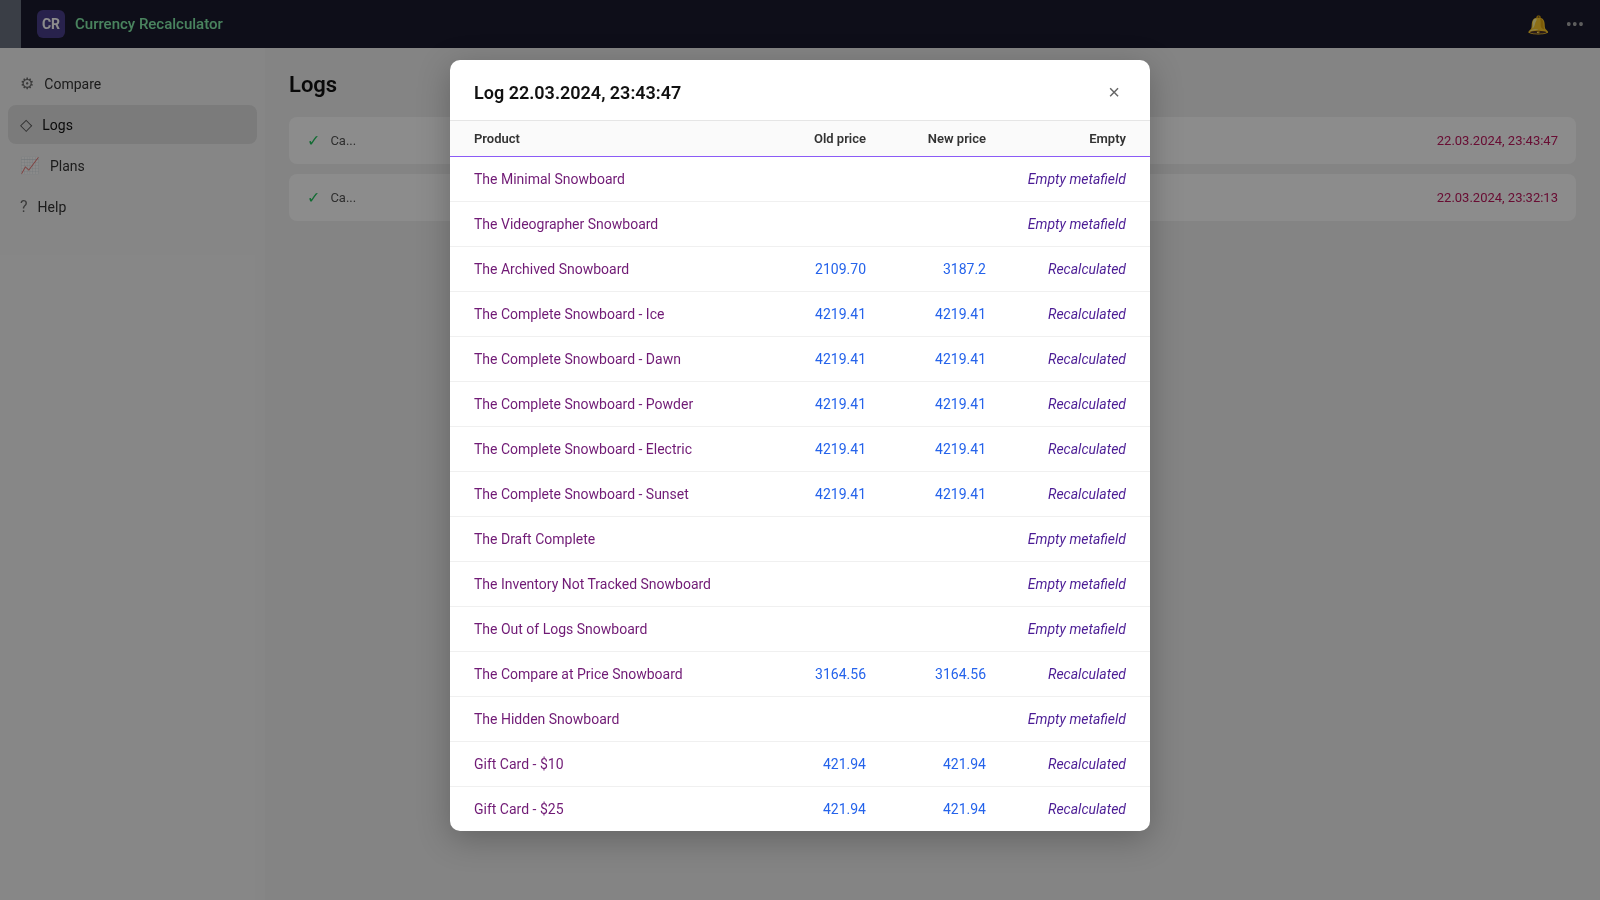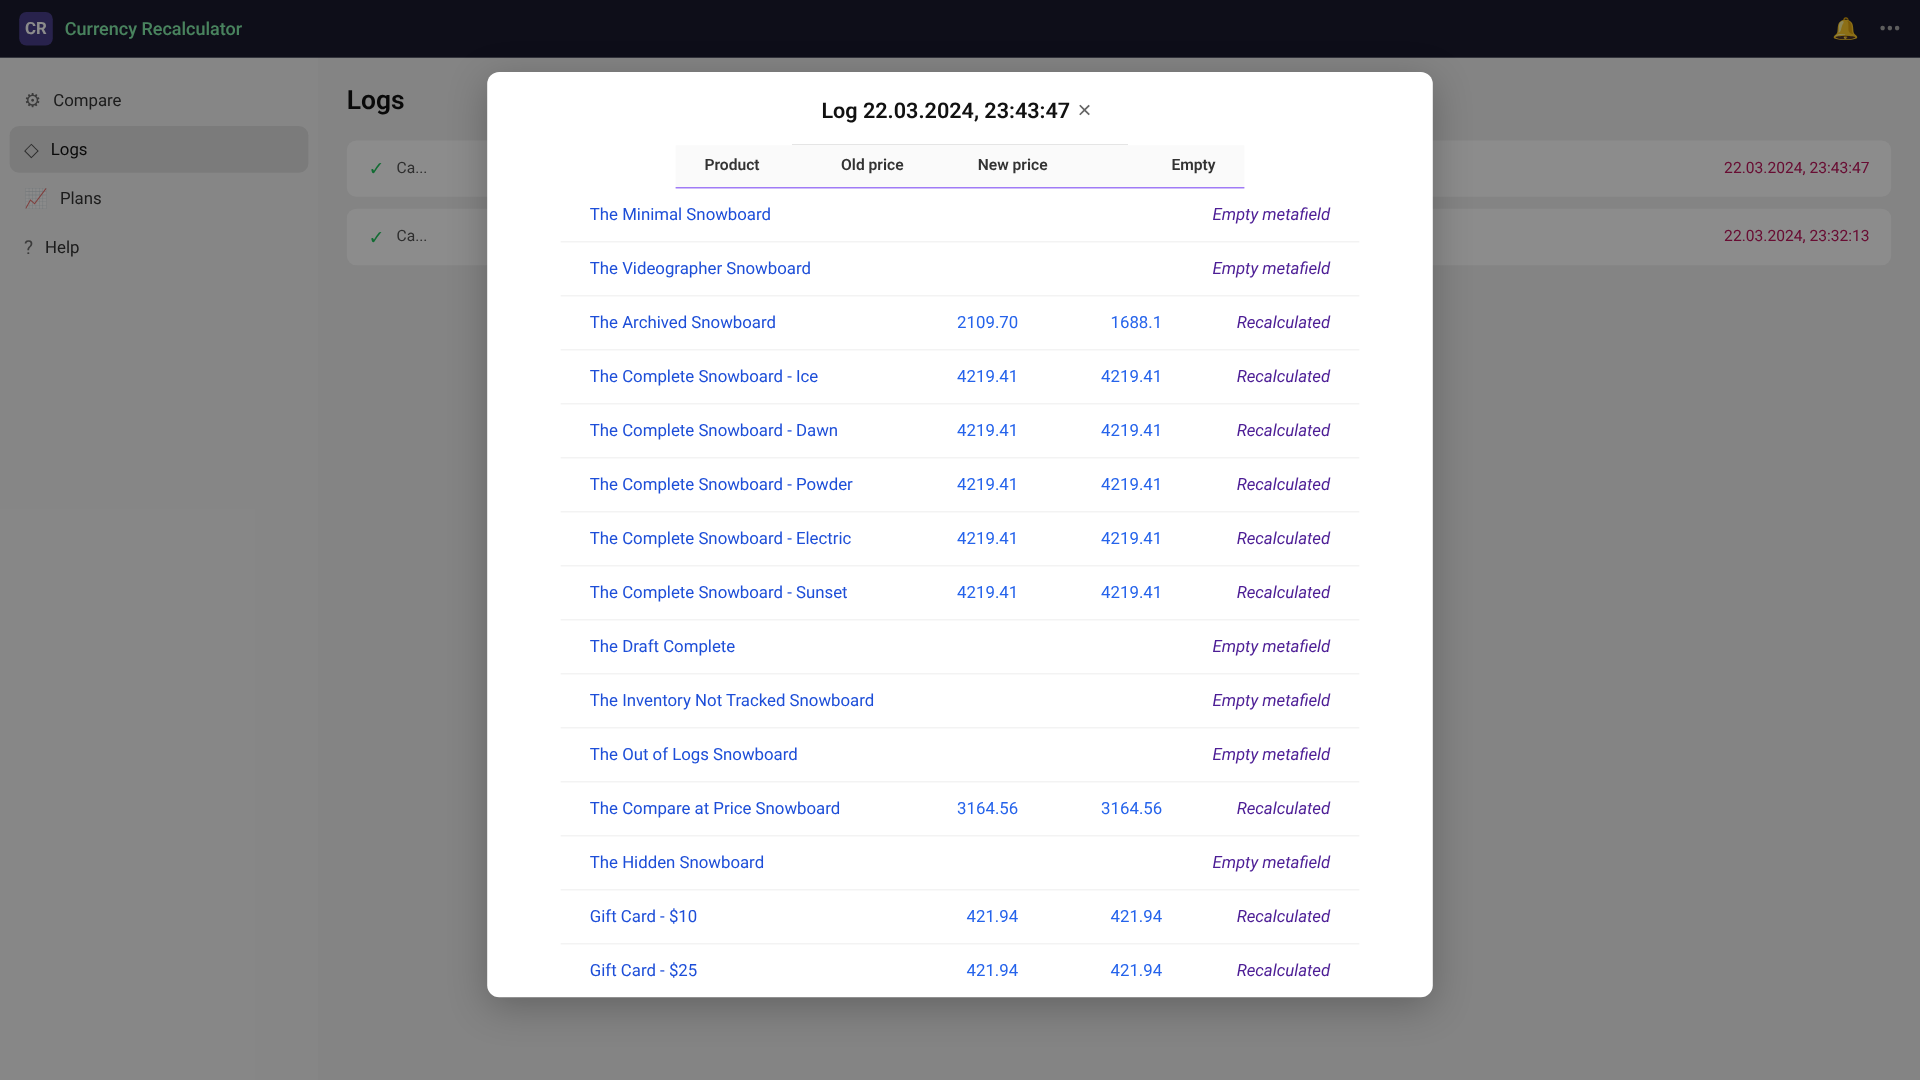--- a/index.html
+++ b/index.html
@@ -22,20 +22,21 @@
 
     
     .top-bar {
       background: #1a1a2e;
       height: 48px;
       display: flex;
       align-items: center;
       padding: 0 16px;
       justify-content: space-between;
       flex-shrink: 0;
+      margin-left: 21px;
     }
     .top-bar-left {
       display: flex;
       align-items: center;
       gap: 10px;
     }
     .app-icon {
       width: 28px;
       height: 28px;
       background: #4a3f8a;
@@ -146,27 +147,26 @@
       display: flex;
       align-items: flex-start;
       justify-content: center;
       padding-top: 60px;
     }
 
     
     .modal {
       background: white;
       border-radius: 10px;
-      width: 788px;
+      width: 700px;
       max-height: 820px;
       display: flex;
       flex-direction: column;
       box-shadow: 0 8px 32px rgba(0,0,0,0.25);
       overflow: hidden;
-      align-items: center;
     }
     .modal-header {
       padding: 20px 24px 16px;
       border-bottom: 1px solid #e5e5e5;
       display: flex;
       align-items: center;
       justify-content: space-between;
       flex-shrink: 0;
     }
     .modal-title {
@@ -222,21 +222,21 @@
       grid-template-columns: 1fr 120px 120px 140px;
       padding: 14px 24px;
       border-bottom: 1px solid #f0f0f0;
       font-size: 14px;
       align-items: center;
     }
     .table-row:last-child {
       border-bottom: none;
     }
     .col-product {
-      color: #1d4ed8;
+      color: #701a75;
     }
     .col-old-price {
       text-align: right;
       color: #2563eb;
     }
     .col-new-price {
       text-align: right;
       color: #2563eb;
     }
     .col-status {
@@ -325,21 +325,21 @@
         </div>
         <div class="table-row">
           <span class="col-product">The Videographer Snowboard</span>
           <span class="col-old-price"></span>
           <span class="col-new-price"></span>
           <span class="col-status">Empty metafield</span>
         </div>
         <div class="table-row">
           <span class="col-product">The Archived Snowboard</span>
           <span class="col-old-price">2109.70</span>
-          <span class="col-new-price">1688.1</span>
+          <span class="col-new-price">3187.2</span>
           <span class="col-status">Recalculated</span>
         </div>
         <div class="table-row">
           <span class="col-product">The Complete Snowboard - Ice</span>
           <span class="col-old-price">4219.41</span>
           <span class="col-new-price">4219.41</span>
           <span class="col-status">Recalculated</span>
         </div>
         <div class="table-row">
           <span class="col-product">The Complete Snowboard - Dawn</span>

